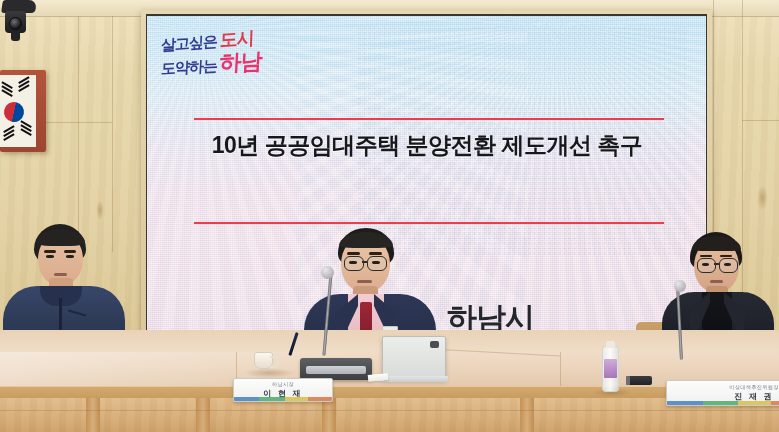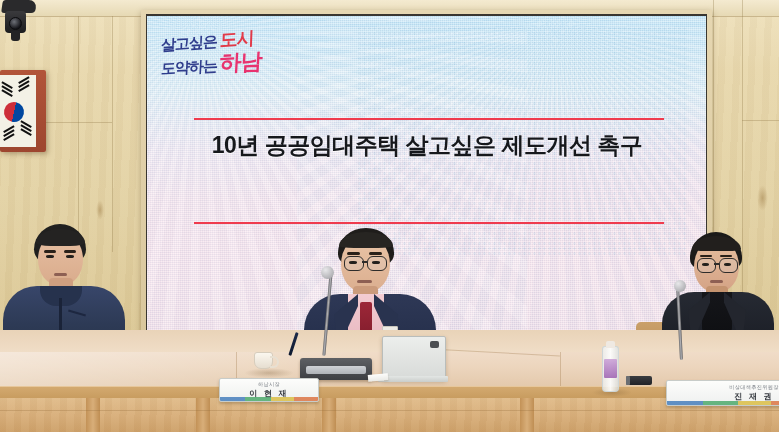--- a/index.html
+++ b/index.html
@@ -245,24 +245,25 @@
     <div class="screen-dots"></div>
     <div class="screen-moire"></div>
 
     <div class="logo">
       <div><span class="logo-l1"><span>살고싶은 </span><span class="accent">도시</span></span></div>
       <div><span class="logo-l2"><span>도약하는 </span><span class="accent">하남</span></span></div>
     </div>
 
     <div class="rule rule-top"></div>
     <div class="headline">
-      <div>10년 공공임대주택 살고싶은 제도개선 촉구</div>
+      <div>10년 공공임대주택 분양전환 제도개선 촉구</div>
     </div>
     <div class="rule rule-bot"></div>
 
+    <div class="sub-org">하남시</div>
   </div>
 
   <div class="chair" style="left:84px;top:330px;width:44px;height:34px;"></div>
   <div class="chair" style="left:636px;top:322px;width:40px;height:34px;"></div>
 
   <div class="person" style="left:0px;top:224px;width:140px;height:168px;">
     <div class="hair" style="left:34px;top:0px;width:52px;height:42px;background:#20201f;border-radius:50% 50% 40% 40%/60% 60% 40% 40%;"></div>
     <div class="head" style="left:38px;top:8px;width:45px;height:53px;background:linear-gradient(180deg,#e7c0a2,#d9ab8c);"></div>
     <div class="hair" style="left:36px;top:5px;width:49px;height:17px;background:#242322;border-radius:50% 50% 30% 30%/80% 80% 20% 20%;"></div>
     <div class="brow" style="left:44px;top:26px;width:12px;height:2.6px;"></div>
@@ -362,21 +363,21 @@
   <div class="shadow-soft" style="left:592px;top:388px;width:40px;height:9px;"></div>
   <div class="bottle" style="left:602px;top:346px;">
     <div class="bottle-cap"></div>
     <div class="bottle-label"></div>
   </div>
 
   <div class="remote" style="left:626px;top:376px;width:26px;height:9px;">
     <div class="remote-tip" style="left:0;"></div>
   </div>
 
-  <div class="nameplate" style="left:219px;top:378px;width:98px;height:22px;">
+  <div class="nameplate" style="left:233px;top:378px;width:98px;height:22px;">
     <div class="np-title">하남시장</div>
     <div class="np-name">이 현 재</div>
     <div class="np-bar"></div>
   </div>
 
   <div class="nameplate" style="left:666px;top:380px;width:100px;height:24px;padding-left:37px;">
     <div class="np-title">비상대책추진위원장</div>
     <div class="np-name">진 재 권</div>
     <div class="np-bar"></div>
   </div>

